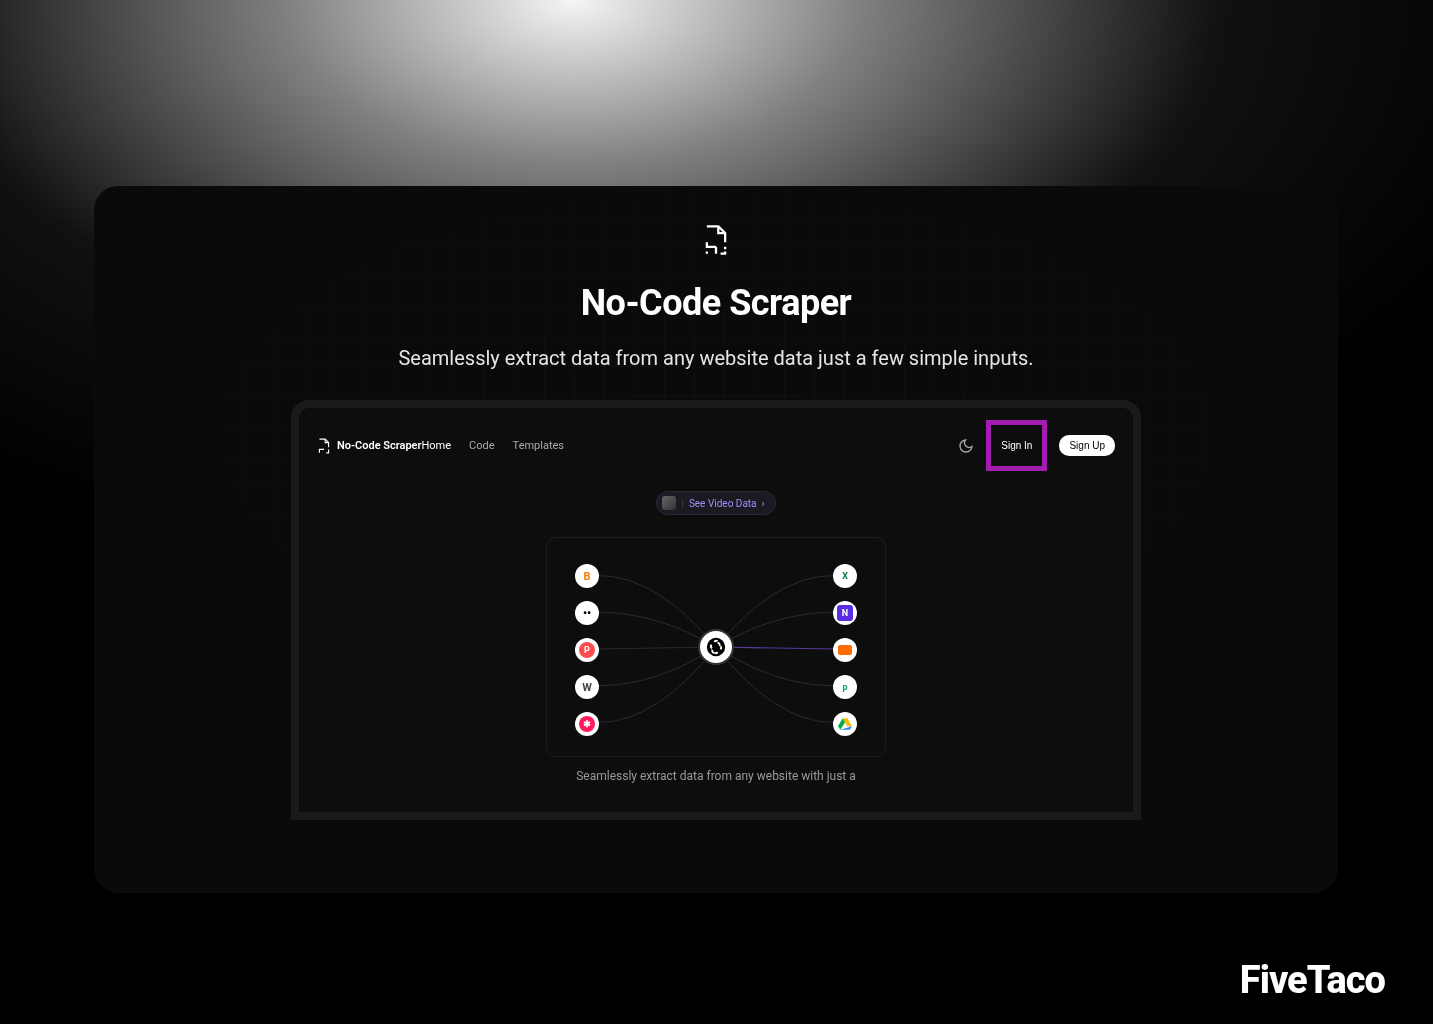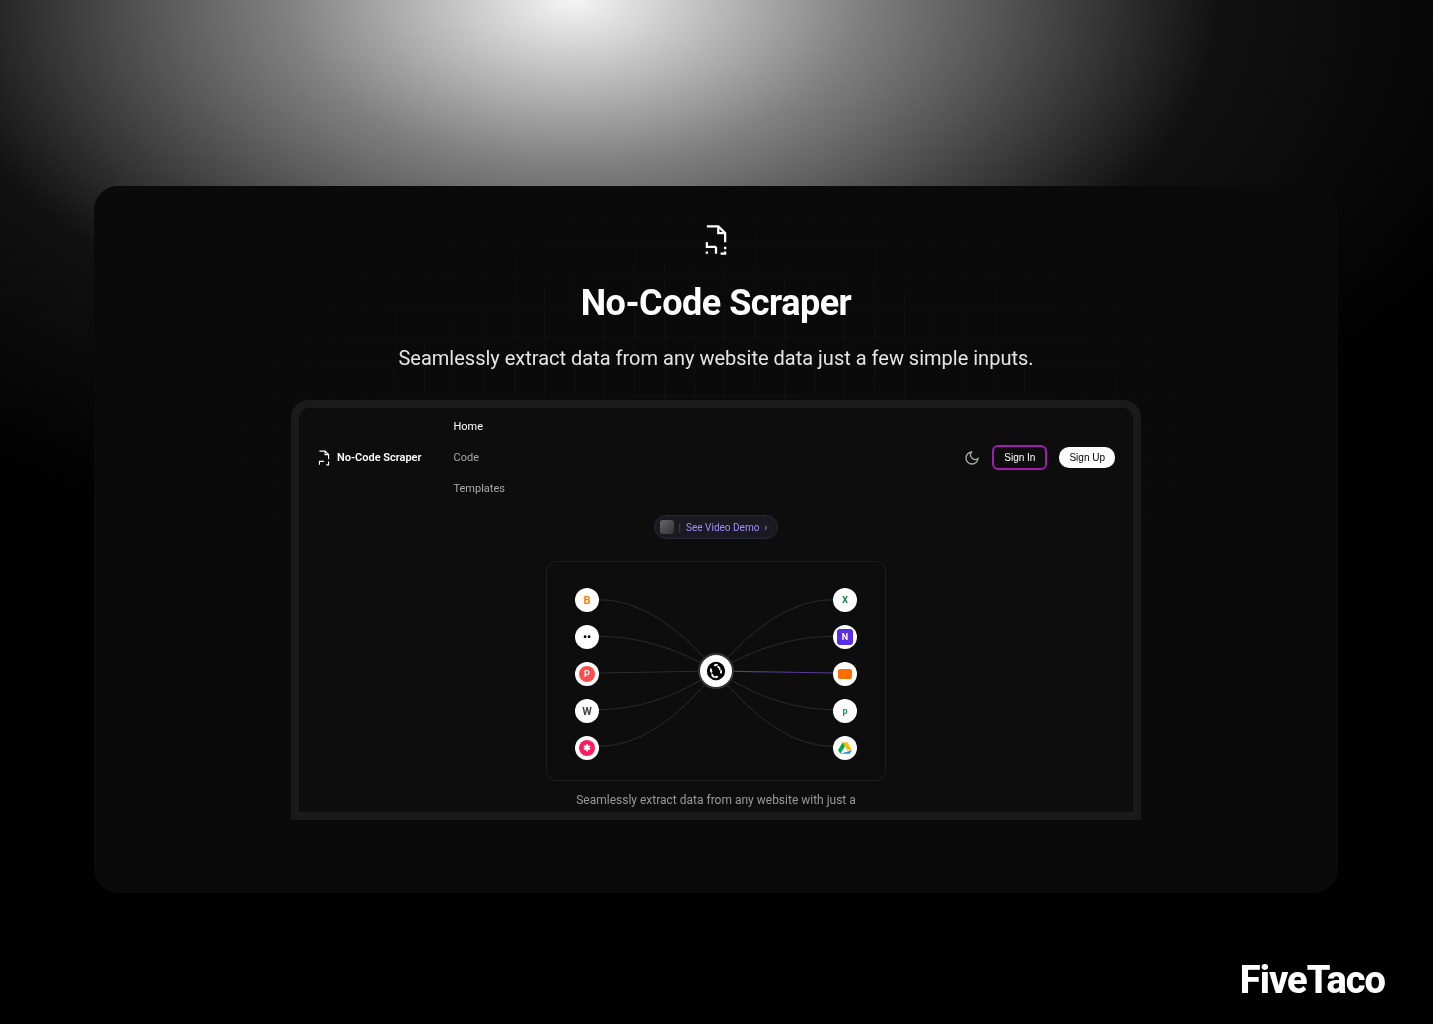--- a/index.html
+++ b/index.html
@@ -84,44 +84,42 @@
       font-weight: 600;
       font-size: 11px;
     }
     .inner-logo svg {
       width: 14px;
       height: 16px;
     }
     .inner-links {
       display: flex;
       gap: 18px;
-      margin-left: 32px;
       color: #aaa;
-      flex-direction: column;
     }
     .inner-links span:first-child {
       color: #fff;
     }
     .inner-nav-right {
       margin-left: auto;
       display: flex;
       align-items: center;
       gap: 12px;
     }
     .dark-toggle {
       width: 16px;
       height: 16px;
       color: #aaa;
     }
     .signin-btn {
       color: #fff;
       background: transparent;
-      border: 2px solid #a21caf;
-      padding: 5px 10px;
-      border-radius: 6px;
+      border: 5px solid #a21caf;
+      padding: 15px 10px;
+      border-radius: 0;
       font-size: 10px;
     }
     .signup-btn {
       color: #000;
       background: #fff;
       border: none;
       padding: 5px 10px;
       border-radius: 10px;
       font-size: 10px;
       font-weight: 500;
@@ -258,21 +256,21 @@
             <path d="M21 12.79A9 9 0 1 1 11.21 3 7 7 0 0 0 21 12.79z"></path>
           </svg>
           <button class="signin-btn">Sign In</button>
           <button class="signup-btn">Sign Up</button>
         </div>
       </div>
 
       <div class="video-demo-pill">
         <div class="pill-avatar"></div>
         <span class="pill-sep">|</span>
-        <span>See Video Demo</span>
+        <span>See Video Data</span>
         <span>›</span>
       </div>
 
       <div class="diagram-box">
         <svg class="lines-svg" viewBox="0 0 340 220">
           <path d="M 52 38 Q 110 38 170 110" stroke="#2a2a2a" stroke-width="1" fill="none"></path>
           <path d="M 52 75 Q 110 75 170 110" stroke="#2a2a2a" stroke-width="1" fill="none"></path>
           <path d="M 52 112 L 170 110" stroke="#2a2a2a" stroke-width="1" fill="none"></path>
           <path d="M 52 149 Q 110 149 170 110" stroke="#2a2a2a" stroke-width="1" fill="none"></path>
           <path d="M 52 186 Q 110 186 170 110" stroke="#2a2a2a" stroke-width="1" fill="none"></path>

